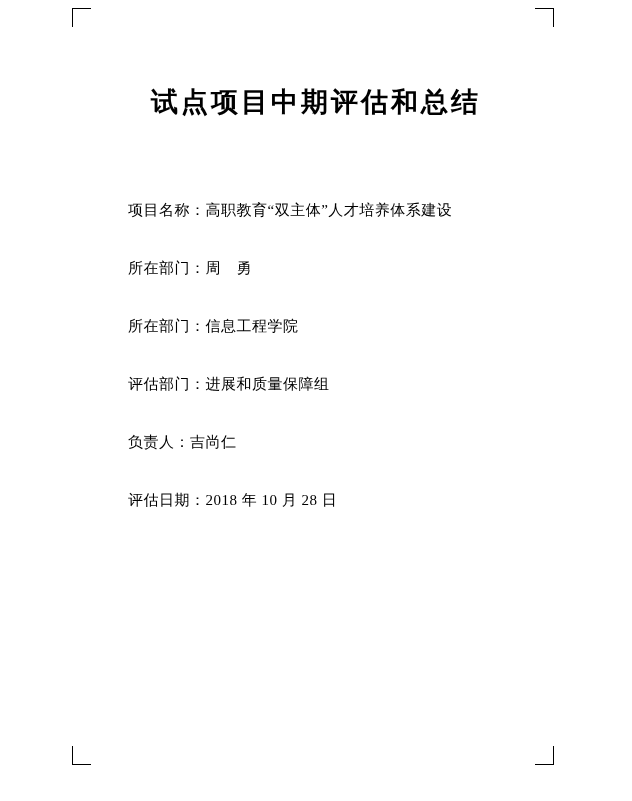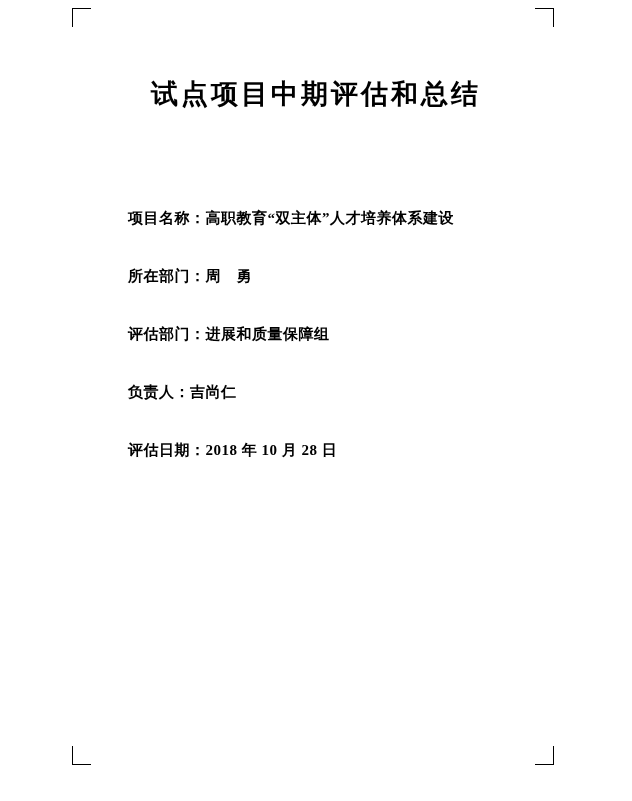--- a/index.html
+++ b/index.html
@@ -33,44 +33,43 @@
   }
   .crop.tl { left: 72px;  top: 8px;   border-left: 1px solid #000; border-top: 1px solid #000; }
   .crop.tr { right: 78px; top: 8px;   border-right: 1px solid #000; border-top: 1px solid #000; }
   .crop.bl { left: 72px;  bottom: 36px; border-left: 1px solid #000; border-bottom: 1px solid #000; }
   .crop.br { right: 78px; bottom: 36px; border-right: 1px solid #000; border-bottom: 1px solid #000; }
 
   .doc-title {
     position: absolute;
     left: 0;
     right: 0;
-    top: 76px;
+    top: 84px;
     text-align: center;
     font-family: "Liberation Serif", serif;
     font-weight: bold;
     font-size: 27px;
     letter-spacing: 3px;
   }
 
   .fields {
     position: absolute;
     left: 128px;
     top: 200px;
     width: 420px;
   }
 
   .field-row {
     font-family: "Liberation Serif", serif;
-    font-weight: bold;
+    font-weight: normal;
     font-size: 15px;
     line-height: 20px;
     margin-bottom: 38px;
     white-space: nowrap;
     letter-spacing: 0.5px;
-    margin-top: 8px;
   }
 
   .field-label {
     display: inline;
   }
 
   .field-value {
     display: inline;
   }
 </style>
@@ -90,20 +89,23 @@
 
     <div class="field-row">
       <span class="field-label">项目名称：</span><span class="field-value">高职教育“双主体”人才培养体系建设</span>
     </div>
 
 
     <div class="field-row">
       <span class="field-label">所在部门：</span><span class="field-value">周　勇</span>
     </div>
 
+    <div class="field-row">
+      <span class="field-label">所在部门：</span><span class="field-value">信息工程学院</span>
+    </div>
 
     <div class="field-row">
       <span class="field-label">评估部门：</span><span class="field-value">进展和质量保障组</span>
     </div>
 
     <div class="field-row">
       <span class="field-label">负责人：</span><span class="field-value">吉尚仁</span>
     </div>
 
     <div class="field-row">

